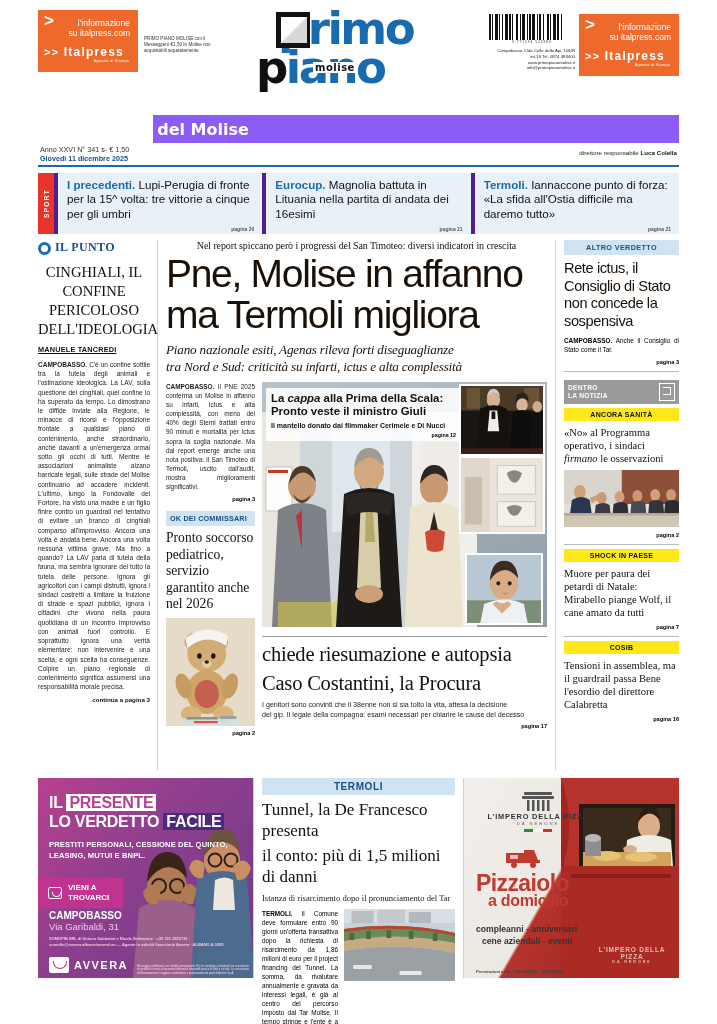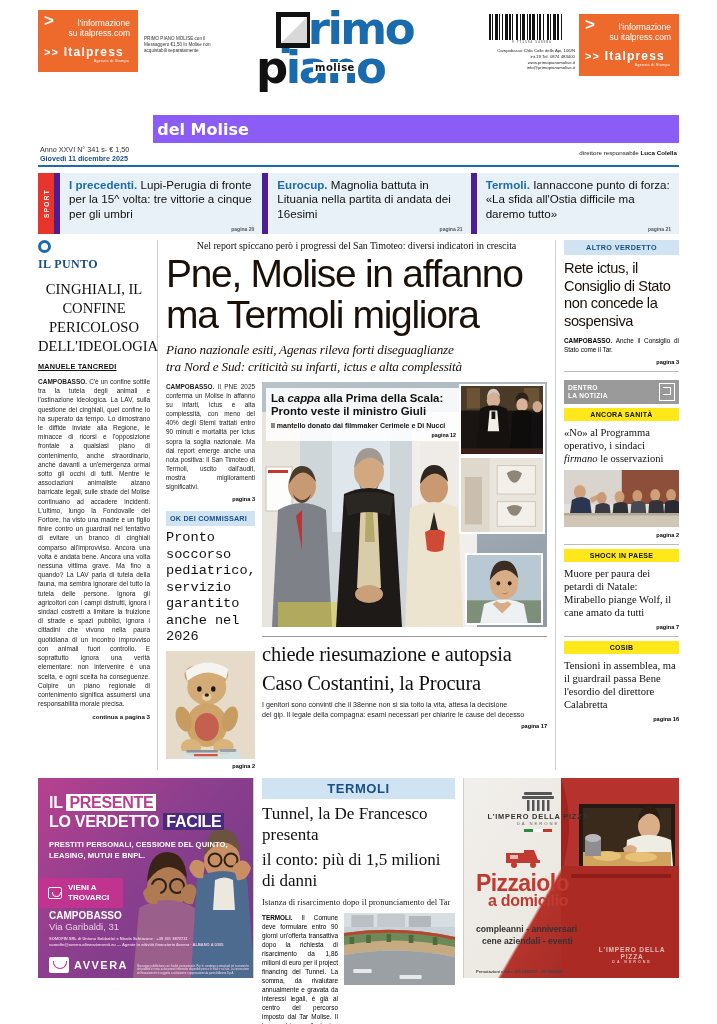--- a/index.html
+++ b/index.html
@@ -81,34 +81,34 @@
     border-top: 1px solid #fff;
   }
   .sport-tag {
     width: 16px; background: #E8342A; color: #fff; display: flex; align-items: center;
     justify-content: center; flex: 0 0 auto;
   }
   .sport-tag span {
     writing-mode: vertical-rl; transform: rotate(180deg);
     font-size: 6.5px; font-weight: bold; letter-spacing: 1.3px;
   }
-  .sport-item { flex: 1 1 0; padding: 5px 8px 0 9px; position: relative; border-left: 6px solid #4c1d95;}
+  .sport-item { flex: 1 1 0; padding: 5px 8px 0 9px; position: relative; border-left: 4px solid #4c1d95;}
   .sport-item:first-of-type { border-left: none; }
   .sport-item .txt { font-size: 11.6px; line-height: 14.3px; color: #111; font-family:"Liberation Sans",sans-serif;}
   .sport-item .txt b { color: #1A6BAE; }
   .pag { font-size: 5px; font-weight: bold; color: #555; position: absolute; right: 8px; bottom: 2px; }
 
   
   .main { display: flex; margin-top: 6px; height: 530px; }
   .col-left { width: 120px; flex: 0 0 auto; padding-right: 7px; border-right: 1px solid #cfcfcf; }
   .col-mid { flex: 1 1 auto; padding: 0 8px; }
   .col-right { width: 124px; flex: 0 0 auto; padding-left: 8px; border-left: 1px solid #cfcfcf; }
 
   
-  .ilpunto { display: flex; align-items: flex-start; gap: 4px; padding-bottom: 4px; flex-direction: column; }
+  .ilpunto { display: flex; align-items: flex-end; gap: 4px; padding-bottom: 4px; }
   .ilpunto-icon {
     width: 13px; height: 13px; border-radius: 50%; background: #1A6BAE;
     position: relative; flex: 0 0 auto;
   }
   .ilpunto-icon:after {
     content:""; position:absolute; left:3px; top:3px; width:7px; height:7px;
     border-radius:50%; background:#fff;
   }
   .ilpunto-txt { font-size: 12px; font-weight: bold; color: #1A4E86; font-family:"Liberation Serif",serif; letter-spacing:.4px;}
   .opinion-title {
@@ -142,21 +142,21 @@
   .mid-split { display: flex; margin-top: 7px; }
   .mid-lead { width: 96px; flex: 0 0 auto; padding-right: 7px; }
   .lead-body { font-size: 6.4px; line-height: 9.1px; text-align: justify; color: #1b1b1b; }
   .lead-pag { font-size: 5.6px; font-weight: bold; text-align: right; padding-top: 5px; }
   .kicker {
     background: #CFE3F2; color: #1A4E86; font-size: 7.2px; font-weight: bold;
     padding: 3px 4px; letter-spacing: .2px; margin-top: 9px;
   }
   .kicker.teal { background: #CFE3F2; }
   .sec-title {
-    font-family: Liberation Mono, monospace; font-size: 13.6px; line-height: 16.5px;
+    font-family: Liberation Serif, serif; font-size: 13.6px; line-height: 16.5px;
     color: #111; padding-top: 4px;
   }
   .teddy-photo {
     width: 100%; height: 108px; margin-top: 5px; position: relative; overflow: hidden;
     background: linear-gradient(170deg,#efe7dd 0%, #e2d5c4 55%, #cfbfa8 100%);
   }
   .photo-pag { font-size: 5.6px; font-weight: bold; text-align: right; padding-top: 4px; }
 
   .mid-photos { flex: 1 1 auto; position: relative; }
 
@@ -244,21 +244,21 @@
   .adl-addr { position: absolute; left: 11px; top: 143px; font-size: 9.5px; color:#e9cfe4;}
   .adl-fine { position: absolute; left: 11px; top: 158px; font-size: 4px; color:#f0c9e6; line-height:5.6px; font-weight:bold;}
   .adl-logo { position: absolute; left: 11px; bottom: 5px; display:flex; align-items:center; gap:5px;}
   .adl-logo .smile { width: 20px; height: 16px; background:#fff; border-radius: 2px; position:relative;}
   .adl-logo .smile:after{content:"";position:absolute;left:4px;top:4px;width:12px;height:7px;border:1.6px solid #C0348F;border-top:none;border-radius:0 0 9px 9px;}
   .adl-logo .nm { font-size: 11px; font-weight: bold; color:#fff; letter-spacing:1.5px;}
   .adl-legal { position:absolute; right:4px; bottom:3px; width: 112px; font-size:2.6px; line-height:3.4px; color:#f4d9ee; text-align:justify;}
   .adl-people { position:absolute; right:-6px; top:30px; width: 140px; height: 170px; }
 
   .kick-center {
-    background: #CFE3F2; color: #1A4E86; font-size: 13px; font-weight: bold;
+    background: #CFE3F2; color: #1A4E86; font-size: 10px; font-weight: bold;
     text-align: center; padding: 3px; letter-spacing: .6px;
   }
   .t-title { font-family: "Liberation Serif", serif; font-size: 17px; line-height: 20.5px; padding-top: 5px; color:#111;}
   .t-sub { font-family: "Liberation Serif", serif; font-size: 8.6px; padding-top: 6px; color: #222; }
   .t-flex { display: flex; margin-top: 6px; }
   .t-body { width: 82px; flex: 0 0 auto; font-size: 6.4px; line-height: 9px; text-align: justify; padding-right: 6px;}
   .t-photo { flex: 1 1 auto; height: 72px; background: linear-gradient(170deg,#cfd8de 0%,#9aa890 48%,#c9b79c 100%); }
 
   .adr-col { position: absolute; left: 52px; top: 12px; width: 44px; text-align:center; color:#444; }
   .adr-logo-t { position:absolute; left: 18px; top: 34px; width: 112px; text-align:center; font-size: 7.4px; font-weight:bold; color:#333; letter-spacing:.8px;}

